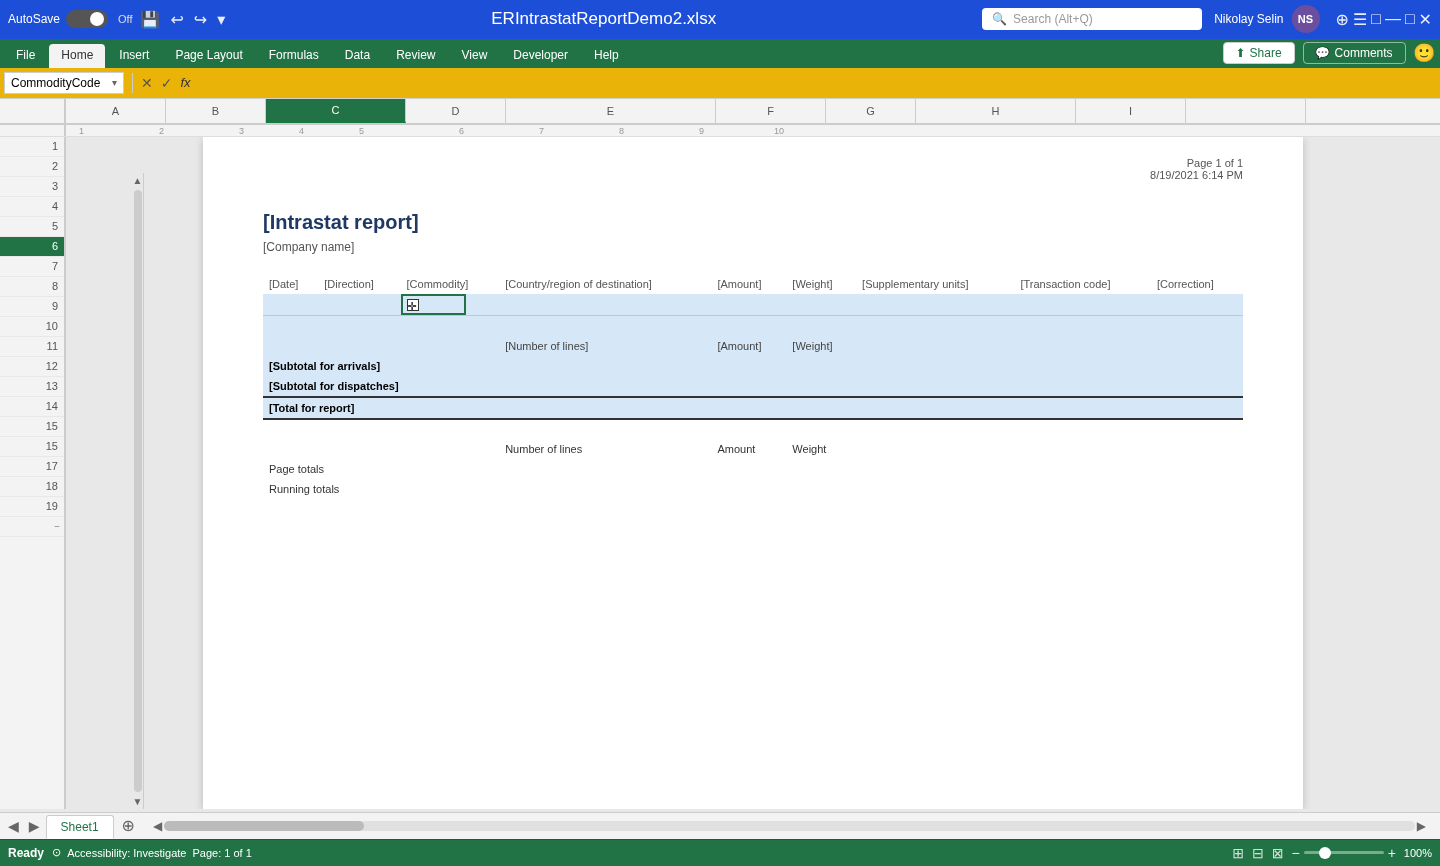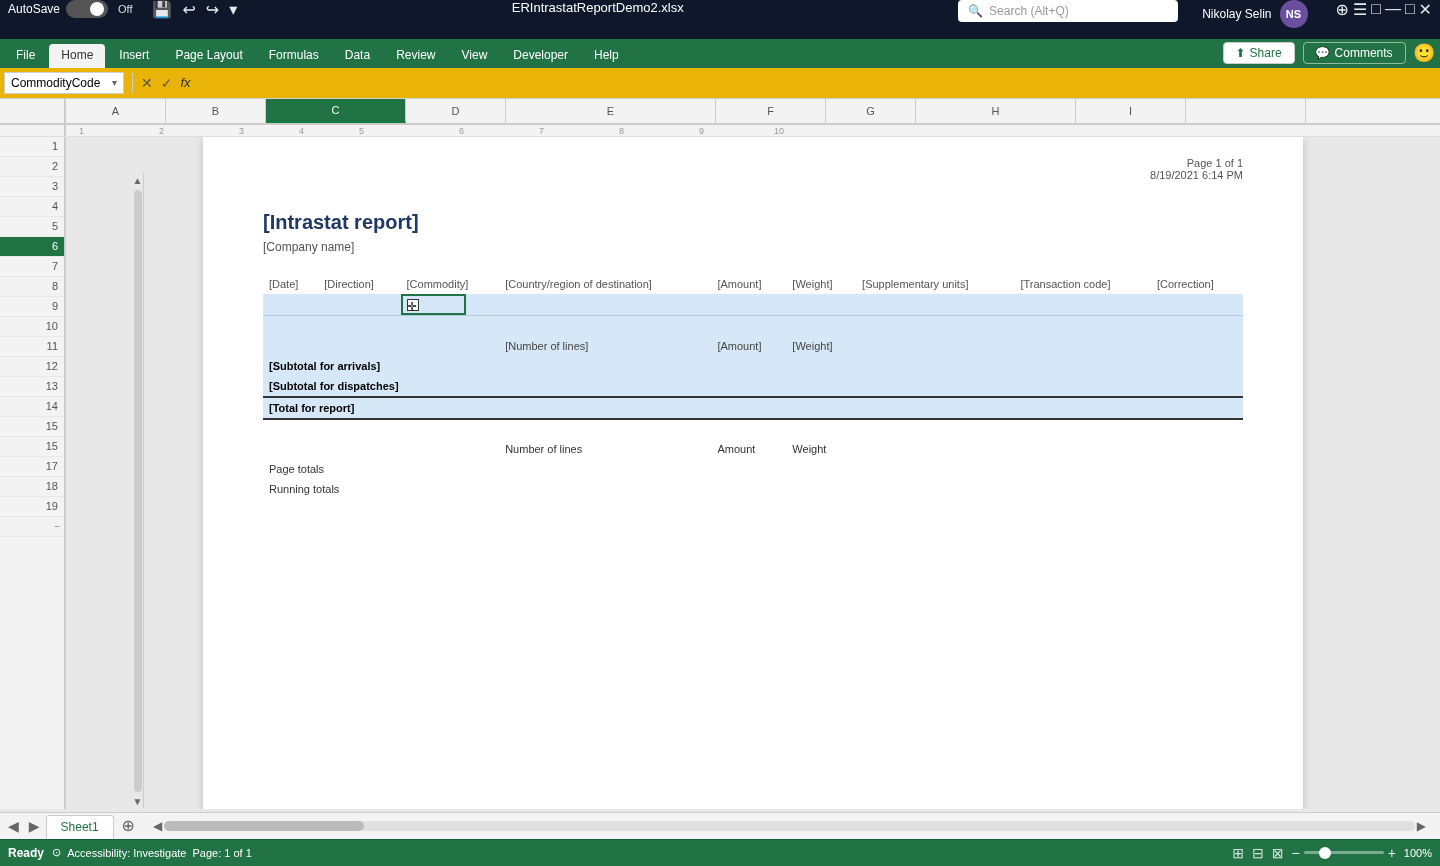--- a/index.html
+++ b/index.html
@@ -1,37 +1,36 @@
 <!DOCTYPE html>
 <html><head>
   <meta charset="utf-8">
   <style>
     * { box-sizing: border-box; margin: 0; padding: 0; }
     body { font-family: 'Segoe UI', Arial, sans-serif; font-size: 12px; background: #f0f0f0; overflow: hidden; width: 1440px; height: 866px; }
 
     
     #title-bar {
       height: 40px;
-      background: #0f172a;
+      background: #1d4ed8;
       display: flex;
-      align-items: flex-start;
+      align-items: center;
       padding: 0 8px;
       color: white;
-      gap: 12px;
     }
     #autosave-area { display: flex; align-items: center; gap: 6px; font-size: 12px; }
     #autosave-toggle {
       background: #555; border-radius: 10px; width: 42px; height: 18px;
       display: flex; align-items: center; padding: 2px; cursor: pointer;
     }
     #autosave-toggle-knob { background: white; border-radius: 50%; width: 14px; height: 14px; margin-left: 22px; }
     #autosave-off { font-size: 11px; color: #ddd; margin-left: 4px; }
     #title-bar-icons { display: flex; gap: 10px; align-items: center; margin-left: 8px; }
     .tb-icon { color: white; font-size: 16px; cursor: pointer; opacity: 0.9; }
-    #file-title { flex: 1; text-align: center; font-size: 13px; font-weight: 500; }
+    #file-title { flex: 1; text-align: center; font-size: 17px; font-weight: 500; }
     #search-bar {
       background: #fff; border-radius: 4px; display: flex; align-items: center;
       padding: 4px 10px; width: 220px; gap: 6px; color: #333; font-size: 12px;
     }
     #user-area { display: flex; align-items: center; gap: 8px; margin-left: 12px; }
     #user-avatar { background: #6b4f9e; border-radius: 50%; width: 28px; height: 28px; display: flex; align-items: center; justify-content: center; color: white; font-size: 11px; font-weight: bold; }
     #window-controls { display: flex; gap: 4px; margin-left: 16px; }
 
     
     #ribbon-tabs {

